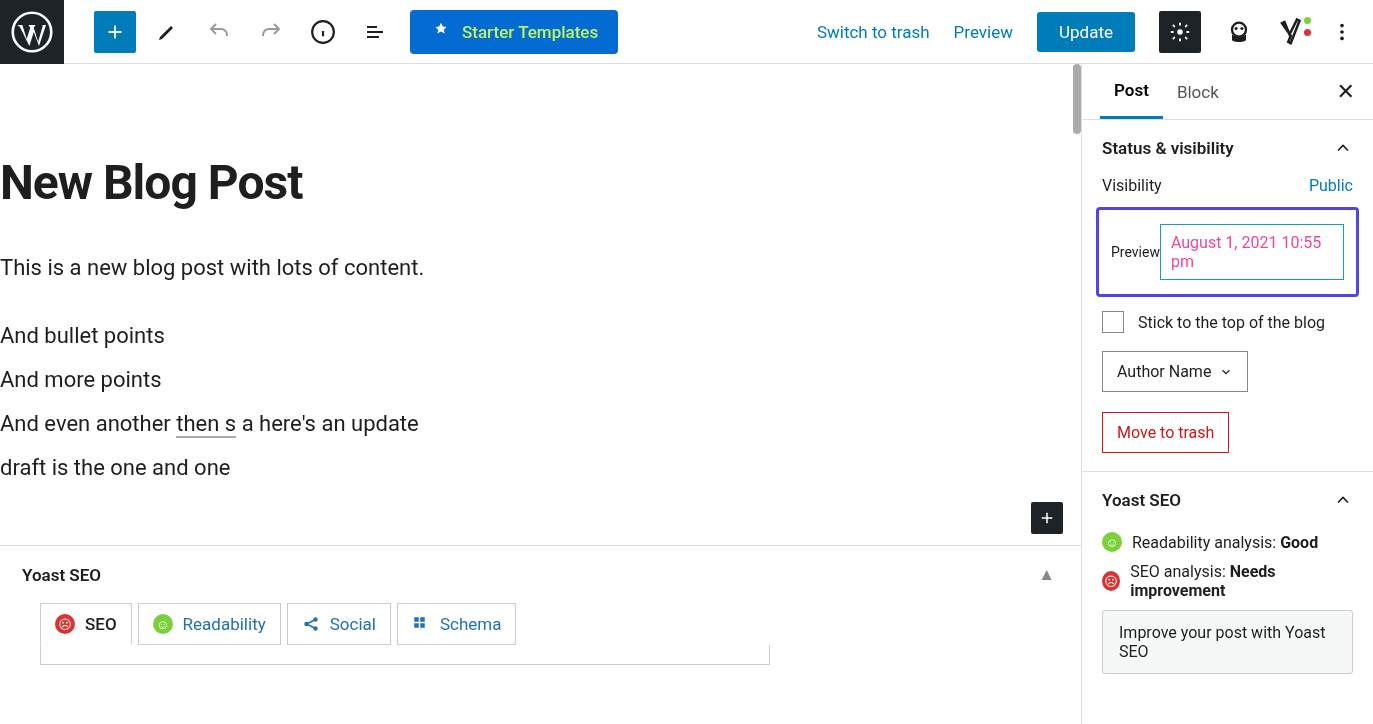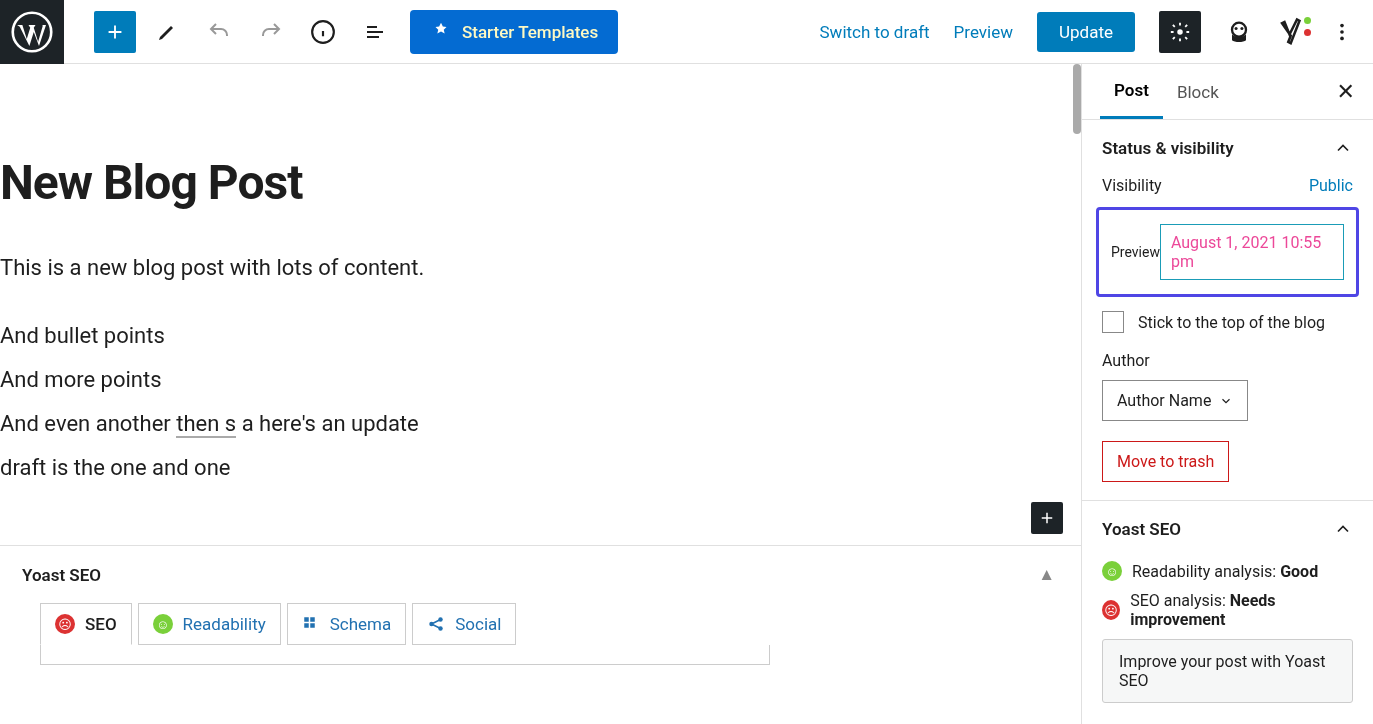--- a/index.html
+++ b/index.html
@@ -3,21 +3,21 @@
 <meta charset="utf-8">
 <style>
   * { box-sizing: border-box; margin: 0; padding: 0; }
   body { font-family: -apple-system, BlinkMacSystemFont, "Segoe UI", Roboto, sans-serif; font-size: 14px; color: #1e1e1e; background: #fff; width: 1373px; height: 724px; overflow: hidden; }
   .topbar { display: flex; align-items: center; height: 64px; border-bottom: 1px solid #e0e0e0; }
   .wp-logo { width: 64px; height: 64px; background: #1d2327; display: flex; align-items: center; justify-content: center; }
   .top-left { display: flex; align-items: center; gap: 10px; padding-left: 30px; }
   .btn-square { width: 42px; height: 42px; display: flex; align-items: center; justify-content: center; border-radius: 2px; }
   .btn-add { background: #007cba; color: #fff; }
   .icon-btn { width: 42px; height: 42px; display:flex; align-items:center; justify-content:center; color:#1e1e1e; }
-  .starter-btn { background:#046BD2; color:#fef9c3; height:44px; padding:18px 20px; display:flex; align-items:center; gap:10px; border-radius:4px; font-size:17px; font-weight:500; margin-left:4px; }
+  .starter-btn { background:#046BD2; color:#bef264; height:44px; padding:18px 20px; display:flex; align-items:center; gap:10px; border-radius:4px; font-size:17px; font-weight:500; margin-left:4px; }
   .top-right { margin-left:auto; display:flex; align-items:center; gap:24px; padding-right:20px; }
   .link-blue { color:#007cba; font-size:17px; }
   .btn-update { background:#007cba; color:#fff; padding:10px 22px; border-radius:3px; font-size:17px; }
   .gear-box { width:42px; height:42px; background:#1d2327; color:#fff; display:flex; align-items:center; justify-content:center; border-radius:2px; }
   .main { display:flex; height:calc(724px - 64px); position:relative; }
   .editor { flex:1; padding:40px 0 0 0; position:relative; overflow:hidden; }
   .scrollbar-fake { position:absolute; right:0; top:0; width:8px; height:70px; background:#aaa; border-radius:4px; }
   .post-title { font-size:48px; font-weight:700; margin:50px 0 40px 0; letter-spacing:-1px; }
   .post-body { font-size:22px; line-height:1.55; }
   .post-body p { margin-bottom:10px; }
@@ -95,21 +95,21 @@
         </svg>
     </div>
     <div class="starter-btn">
       <svg width="22" height="22" viewBox="0 0 24 24">
           <path d="M12 2l2 4 4 .5-3 3 1 4-4-2-4 2 1-4-3-3 4-.5z" fill="#fff"></path>
         </svg>
       <span>Starter Templates</span>
     </div>
   </div>
   <div class="top-right">
-    <span class="link-blue">Switch to draft</span>
+    <span class="link-blue">Switch to trash</span>
     <span class="link-blue">Preview</span>
     <span class="btn-update">Update</span>
     <div class="gear-box">
       <svg width="22" height="22" viewBox="0 0 24 24">
           <circle cx="12" cy="12" r="3" fill="#fff"></circle>
           <path d="M12 2v3M12 19v3M4.2 4.2l2.1 2.1M17.7 17.7l2.1 2.1M2 12h3M19 12h3M4.2 19.8l2.1-2.1M17.7 6.3l2.1-2.1" stroke="#fff" stroke-width="2"></path>
         </svg>
     </div>
     <div>
       <svg width="28" height="28" viewBox="0 0 24 24">
@@ -162,35 +162,35 @@
         <div class="yoast-tab active">
           <span class="face face-red">☹</span>
           <span>SEO</span>
         </div>
         <div class="yoast-tab">
           <span class="face face-green">☺</span>
           <span>Readability</span>
         </div>
         <div class="yoast-tab">
           <svg width="18" height="18" viewBox="0 0 24 24">
+              <circle cx="6" cy="12" r="3" fill="#2271b1"></circle>
+              <circle cx="18" cy="6" r="3" fill="#2271b1"></circle>
+              <circle cx="18" cy="18" r="3" fill="#2271b1"></circle>
+              <path d="M8 11l8-4M8 13l8 4" stroke="#2271b1" stroke-width="2"></path>
+            </svg>
+          <span>Social</span>
+        </div>
+        <div class="yoast-tab">
+          <svg width="18" height="18" viewBox="0 0 24 24">
               <rect x="3" y="3" width="6" height="6" fill="#2271b1"></rect>
               <rect x="11" y="3" width="6" height="6" fill="#2271b1"></rect>
               <rect x="3" y="11" width="6" height="6" fill="#2271b1"></rect>
               <rect x="11" y="11" width="6" height="6" fill="#2271b1"></rect>
             </svg>
           <span>Schema</span>
-        </div>
-        <div class="yoast-tab">
-          <svg width="18" height="18" viewBox="0 0 24 24">
-              <circle cx="6" cy="12" r="3" fill="#2271b1"></circle>
-              <circle cx="18" cy="6" r="3" fill="#2271b1"></circle>
-              <circle cx="18" cy="18" r="3" fill="#2271b1"></circle>
-              <path d="M8 11l8-4M8 13l8 4" stroke="#2271b1" stroke-width="2"></path>
-            </svg>
-          <span>Social</span>
         </div>
       </div>
       <div style="border:1px solid #ccc; border-top:none; margin:0 40px 0 40px; height:20px; width:730px"></div>
     </div>
   </div>
 
   <div class="sidebar">
     <div class="sb-tabs">
       <div class="sb-tab active">Post</div>
       <div class="sb-tab">Block</div>
@@ -211,21 +211,20 @@
         <span class="link-teal">Public</span>
       </div>
       <div class="publish-highlight">
         <span>Preview</span>
         <span class="date-box">August 1, 2021 10:55 pm</span>
       </div>
       <div class="checkbox-row">
         <div class="chk"></div>
         <span>Stick to the top of the blog</span>
       </div>
-      <div style="font-size:16px;margin-bottom:10px">Author</div>
       <div class="author-select">
         <span>Author Name</span>
         <span>
             <svg width="14" height="14" viewBox="0 0 24 24">
               <path d="M6 9l6 6 6-6" stroke="#1e1e1e" stroke-width="2" fill="none"></path>
             </svg>
           </span>
       </div>
       <div class="trash-btn">Move to trash</div>
     </div>

